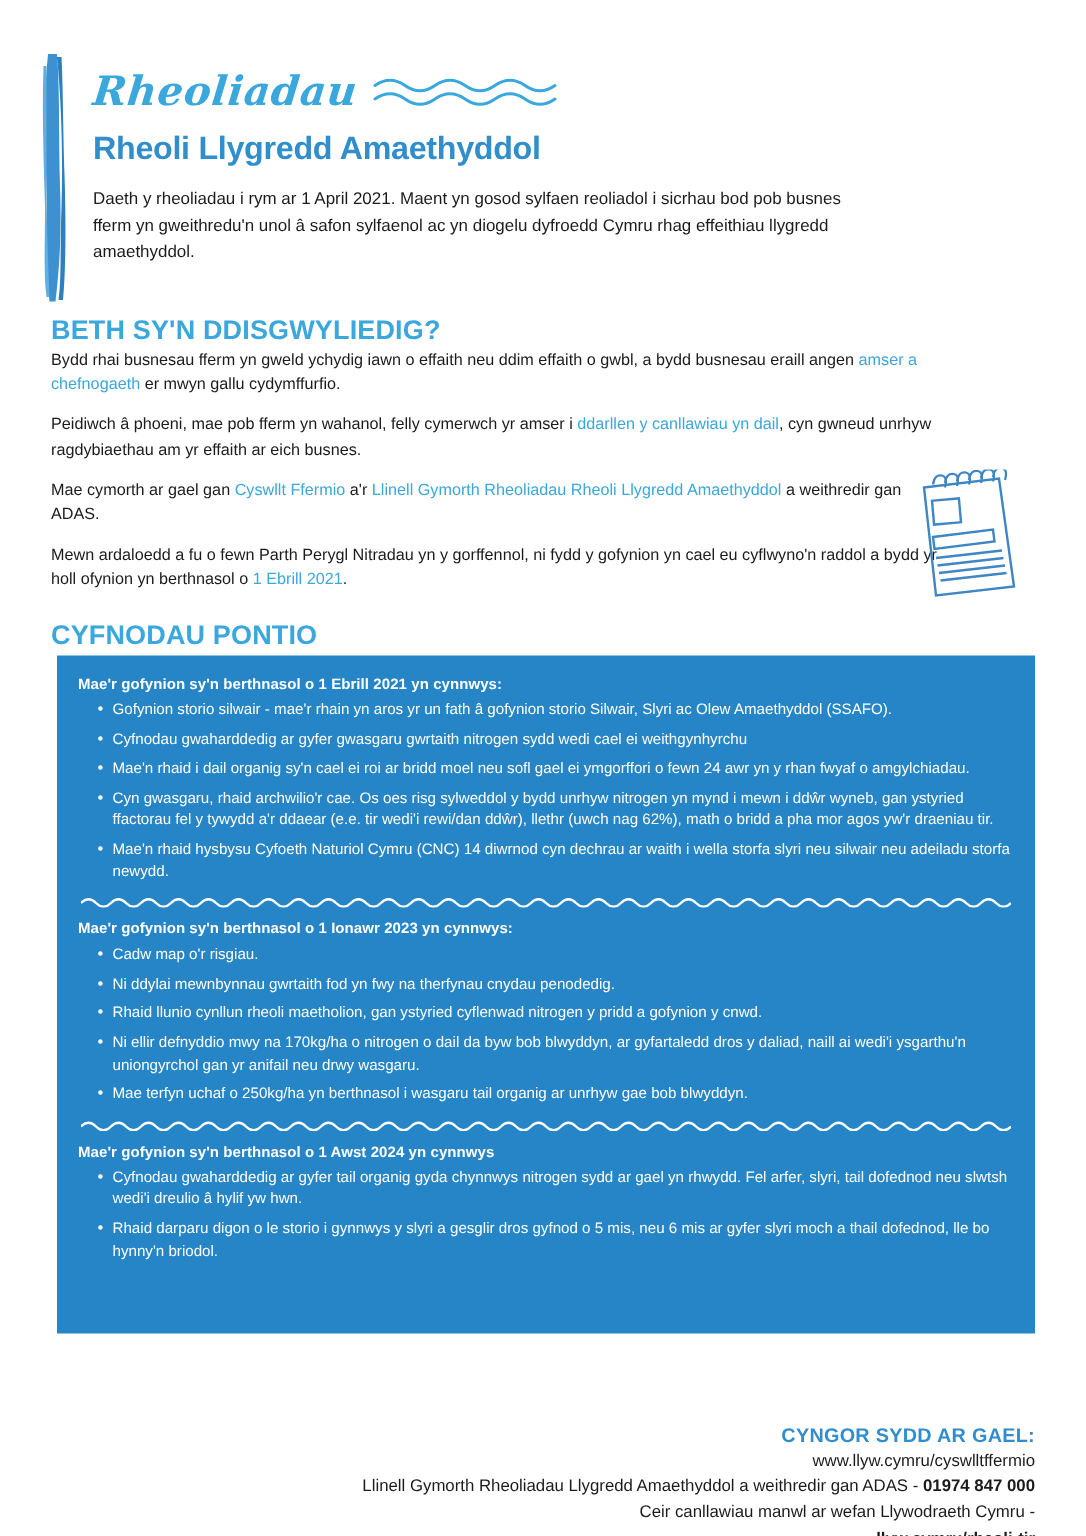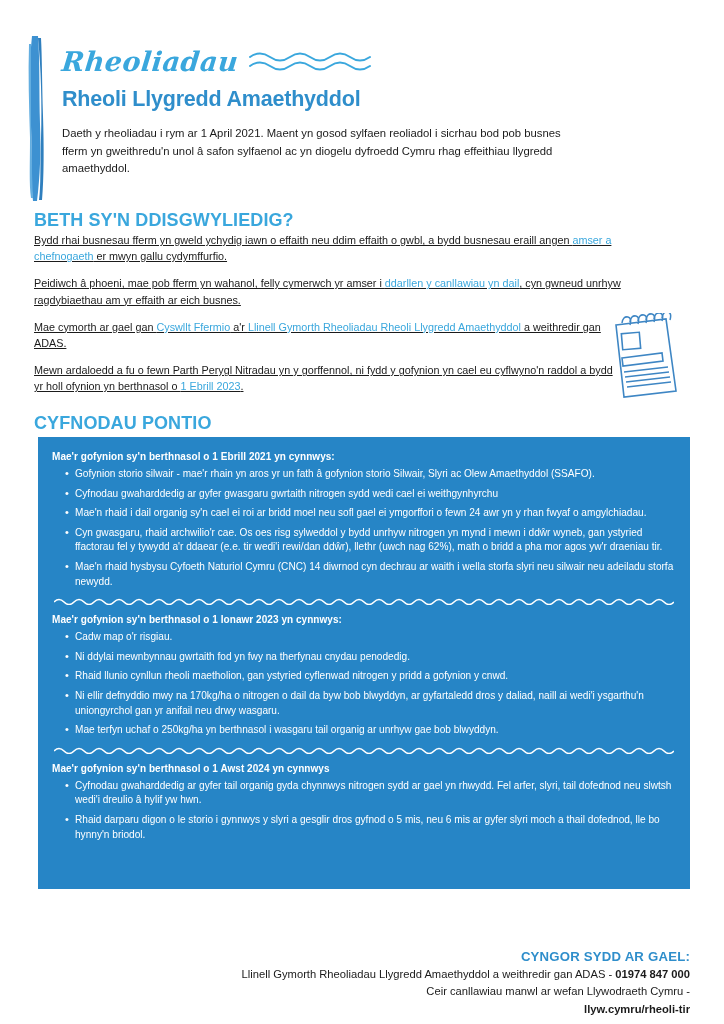--- a/index.html
+++ b/index.html
@@ -79,21 +79,21 @@
   
   .body-area {
     position: absolute;
     left: 34px;
     top: 232px;
     width: 600px;
     font-size: 10.8px;
     line-height: 16.2px;
     color: #1b1b1b;
   }
-  .body-area p { margin: 0 12px 11px 0; text-decoration: underline; }
+  .body-area p { margin: 0 0 11px 0; }
   .lnk { color: #3aa7dd; }
 
   
   .notepad {
     position: absolute;
     left: 608px;
     top: 313px;
   }
 
   
@@ -188,21 +188,21 @@
 <div class="section-head" id="head-cyfnodau">CYFNODAU PONTIO</div>
 
 <div class="body-area">
   <p><span>Bydd rhai busnesau fferm yn gweld ychydig iawn o effaith neu ddim effaith o gwbl, a bydd busnesau eraill angen </span><span class="lnk">amser a chefnogaeth</span><span> er mwyn gallu cydymffurfio.</span></p>
 
 
   <p><span>Peidiwch â phoeni, mae pob fferm yn wahanol, felly cymerwch yr amser i </span><span class="lnk">ddarllen y canllawiau yn dail</span><span>, cyn gwneud unrhyw ragdybiaethau am yr effaith ar eich busnes.</span></p>
 
   <p><span>Mae cymorth ar gael gan </span><span class="lnk">Cyswllt Ffermio</span><span> a'r </span><span class="lnk">Llinell Gymorth Rheoliadau Rheoli Llygredd Amaethyddol</span><span> a weithredir gan ADAS.</span></p>
 
-  <p><span>Mewn ardaloedd a fu o fewn Parth Perygl Nitradau yn y gorffennol, ni fydd y gofynion yn cael eu cyflwyno'n raddol a bydd yr holl ofynion yn berthnasol o </span><span class="lnk">1 Ebrill 2023</span><span>.</span></p>
+  <p><span>Mewn ardaloedd a fu o fewn Parth Perygl Nitradau yn y gorffennol, ni fydd y gofynion yn cael eu cyflwyno'n raddol a bydd yr holl ofynion yn berthnasol o </span><span class="lnk">1 Ebrill 2021</span><span>.</span></p>
 </div>
 
 <svg class="notepad" width="76" height="88" viewBox="0 0 76 88">
   <g fill="none" stroke="#3e86c4" stroke-width="1.6">
     <path d="M8,12 L58,6 L68,78 L16,84 Z"></path>
     <rect x="14" y="20" width="18" height="16" transform="rotate(-5 23 28)"></rect>
     <path d="M14,45 L54,40 L55,48 L15,53 Z"></path>
     <path d="M16,59 L60,54"></path>
     <path d="M17,64 L61,59"></path>
     <path d="M18,69 L62,64"></path>
@@ -255,16 +255,17 @@
     <ul>
       <li>Cyfnodau gwaharddedig ar gyfer tail organig gyda chynnwys nitrogen sydd ar gael yn rhwydd. Fel arfer, slyri, tail dofednod neu slwtsh wedi'i dreulio â hylif yw hwn.</li>
       <li>Rhaid darparu digon o le storio i gynnwys y slyri a gesglir dros gyfnod o 5 mis, neu 6 mis ar gyfer slyri moch a thail dofednod, lle bo hynny'n briodol.</li>
     </ul>
   </div>
 
 </div>
 
 <div class="footer">
   <div class="footer-head">CYNGOR SYDD AR GAEL:</div>
+  <div>www.llyw.cymru/cyswlltffermio</div>
   <div><span>Llinell Gymorth Rheoliadau Llygredd Amaethyddol a weithredir gan ADAS - </span><span class="strong">01974 847 000</span></div>
   <div><span>Ceir canllawiau manwl ar wefan Llywodraeth Cymru - </span></div>
   <div class="site">llyw.cymru/rheoli-tir</div>
 </div>
 
 </body></html>

